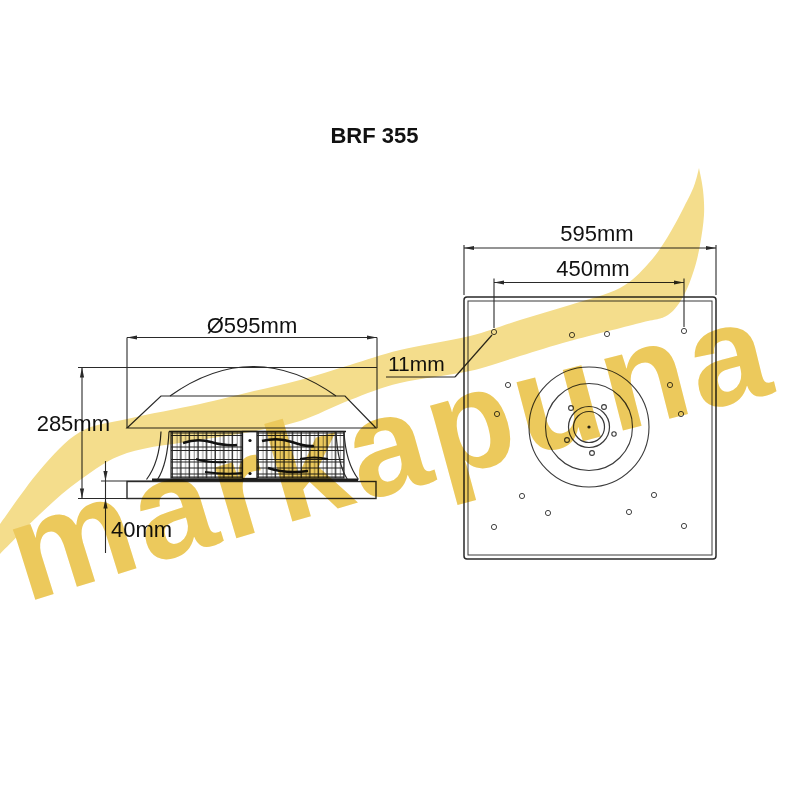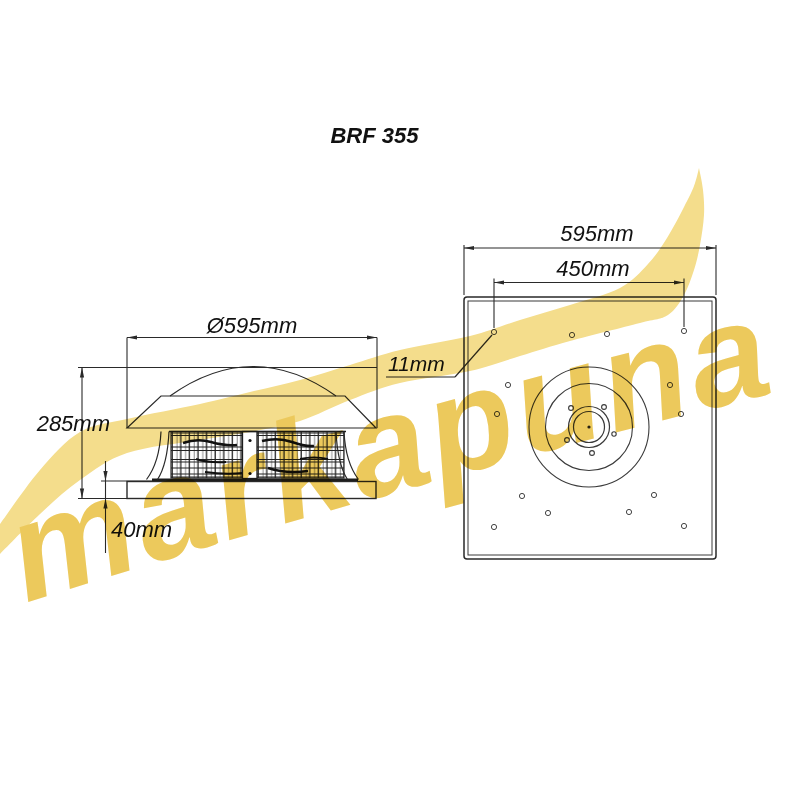--- a/index.html
+++ b/index.html
@@ -1,17 +1,17 @@
 <!DOCTYPE html>
 <html><head>
 <meta charset="utf-8">
 <style>
   html,body{margin:0;padding:0;background:#ffffff;}
   .page{position:relative;width:800px;height:800px;background:#1d4ed8;overflow:hidden;
-        font-family:"Liberation Sans",sans-serif;font-style:italic;}
+        font-family:"Liberation Sans",sans-serif;}
   svg{position:absolute;left:0;top:0;}
 </style>
 </head>
 <body>
 <div class="page">
 <svg width="800" height="800" viewBox="0 0 800 800">
   <defs>
     <pattern id="mesh" x="171" y="432" width="8.6" height="60" patternUnits="userSpaceOnUse">
       <rect width="8.6" height="60" fill="#fff"></rect>
       <line x1="1.2" y1="0" x2="1.2" y2="60" stroke="#222" stroke-width="1.3"></line>

